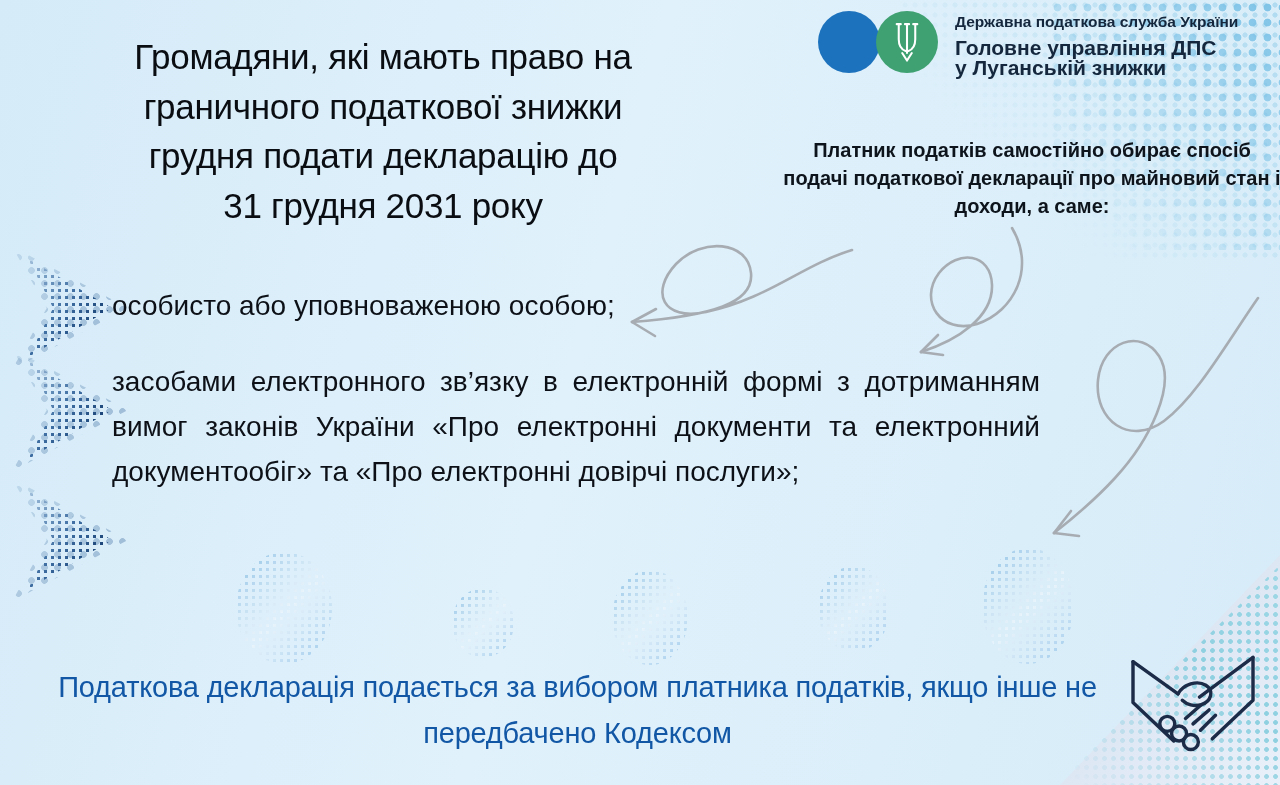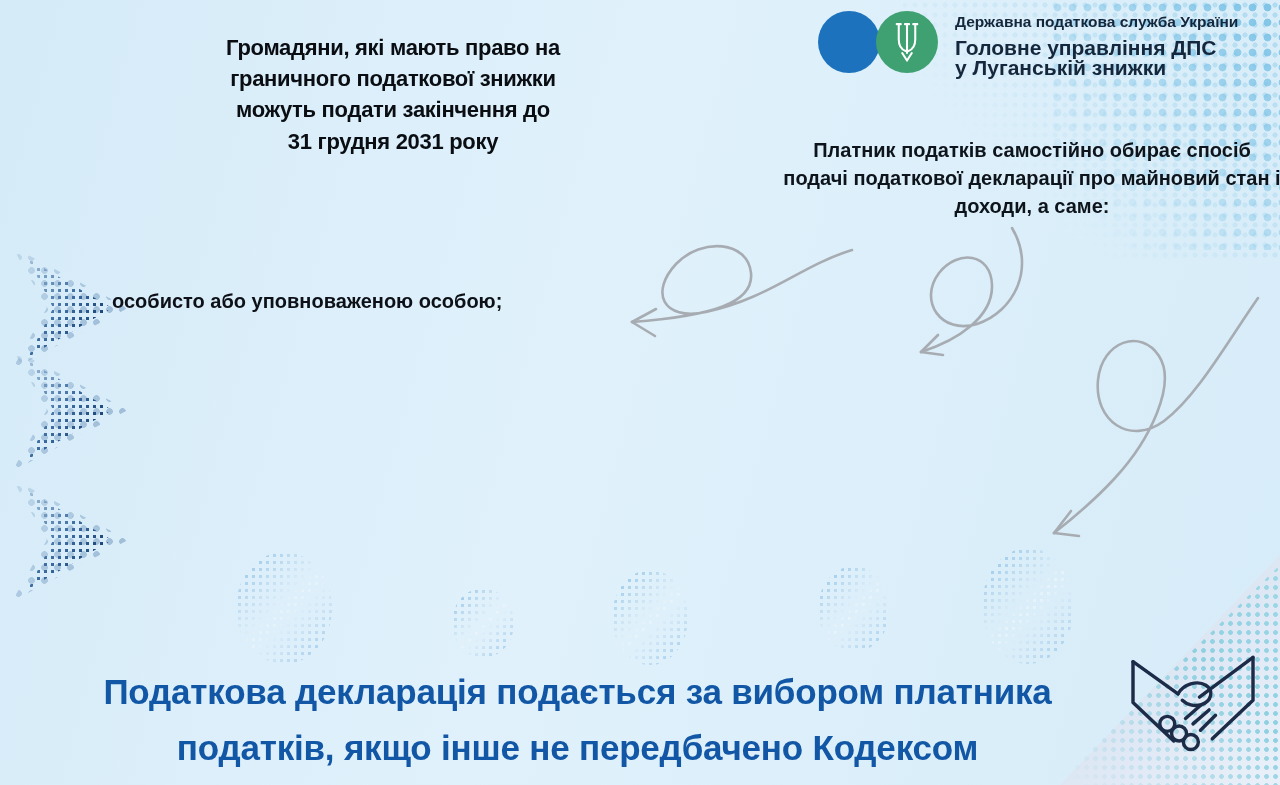--- a/index.html
+++ b/index.html
@@ -80,37 +80,37 @@
   
   .logo-circle{ position:absolute; width:62px; height:62px; border-radius:50%; }
   .logo-blue{ left:818px; top:11px; background:#1d72bd; }
   .logo-green{ left:876px; top:11px; background:#3fa171; display:flex; align-items:center; justify-content:center; }
   .org-text{ position:absolute; left:948px; top:13px; width:330px; color:#14273c; font-weight:700;margin-left:7px; }
   .org-line1{ font-size:15.5px; margin-bottom:7px; }
   .org-line2,.org-line3{ font-size:21px; line-height:20px; }
 
   
   .title{
-    position:absolute; left:48px; top:32px; width:690px;
-    text-align:center; font-size:22px; font-weight:700; color:#0a0d12;
+    position:absolute; left:38px; top:32px; width:690px;
+    text-align:center; font-size:35px; font-weight:400; color:#0a0d12;
     line-height:1.42; letter-spacing:-.3px;
   }
   .intro{
     position:absolute; left:782px; top:136px; width:500px;
     text-align:center; font-size:20px; font-weight:700; color:#0e141b;
     line-height:1.4;
   }
-  .bullet{ position:absolute; color:#0d1117; font-weight:700; font-size:20px; }
+  .bullet{ position:absolute; color:#0d1117; font-weight:400; font-size:28px; }
   .bullet-1{ left:112px; top:290px; width:600px; }
   .bullet-2{ left:112px; top:360px; width:928px; text-align:justify; line-height:1.6; }
   .bullet-3{ left:112px; top:492px; width:928px; text-align:justify; line-height:1.6; }
 
   .footer-note{
     position:absolute; left:40px; top:664px; width:1075px;
-    text-align:center; font-size:35px; font-weight:700; color:#1157a6;
+    text-align:center; font-size:29px; font-weight:400; color:#1157a6;
     line-height:1.6; letter-spacing:-.2px;
   }
 
   .curls{ position:absolute; inset:0; pointer-events:none; }
 </style>
 </head>
 <body>
 
 <div class="poster">
 
@@ -131,40 +131,41 @@
   </div>
   <div class="org-text">
     <div class="org-line1">Державна податкова служба України</div>
     <div class="org-line2">Головне управління ДПС</div>
     <div class="org-line3">у Луганській знижки</div>
   </div>
 
   <div class="title">
     <div>Громадяни, які мають право на</div>
     <div>граничного податкової знижки</div>
-    <div>можуть подати закінчення до</div>
+    <div>грудня подати декларацію до</div>
     <div>31 грудня 2031 року</div>
   </div>
 
   <div class="intro">Платник податків самостійно обирає спосіб подачі податкової декларації про майновий стан і доходи, а саме:</div>
 
   <div class="chev chev1">
     <div class="chev-sparse dotted"></div>
     <div class="chev-fill dotted"></div>
   </div>
   <div class="chev chev2">
     <div class="chev-sparse dotted"></div>
     <div class="chev-fill dotted"></div>
   </div>
   <div class="chev chev3">
     <div class="chev-sparse dotted"></div>
     <div class="chev-fill dotted"></div>
   </div>
 
   <div class="bullet bullet-1">особисто або уповноваженою особою;</div>
+  <div class="bullet bullet-2">засобами електронного зв’язку в електронній формі з дотриманням вимог законів України «Про електронні документи та електронний документообіг» та «Про електронні довірчі послуги»;</div>
 
   <svg class="curls" width="1280" height="785" viewBox="0 0 1280 785">
     <g fill="none" stroke="#a7acb2" stroke-width="2.6" stroke-linecap="round" stroke-linejoin="round">
       <g>
         <path d="M852,250 C800,266 770,298 706,312 C662,321 650,292 676,264 C702,237 748,241 751,273 C754,303 712,316 632,322"></path>
         <path d="M632,322 L656,309"></path>
         <path d="M632,322 L655,336"></path>
       </g>
       <g>
         <path d="M1012,228 C1036,268 1014,312 977,324 C941,335 918,301 939,273 C958,249 991,253 992,285 C993,317 958,340 921,352"></path>

